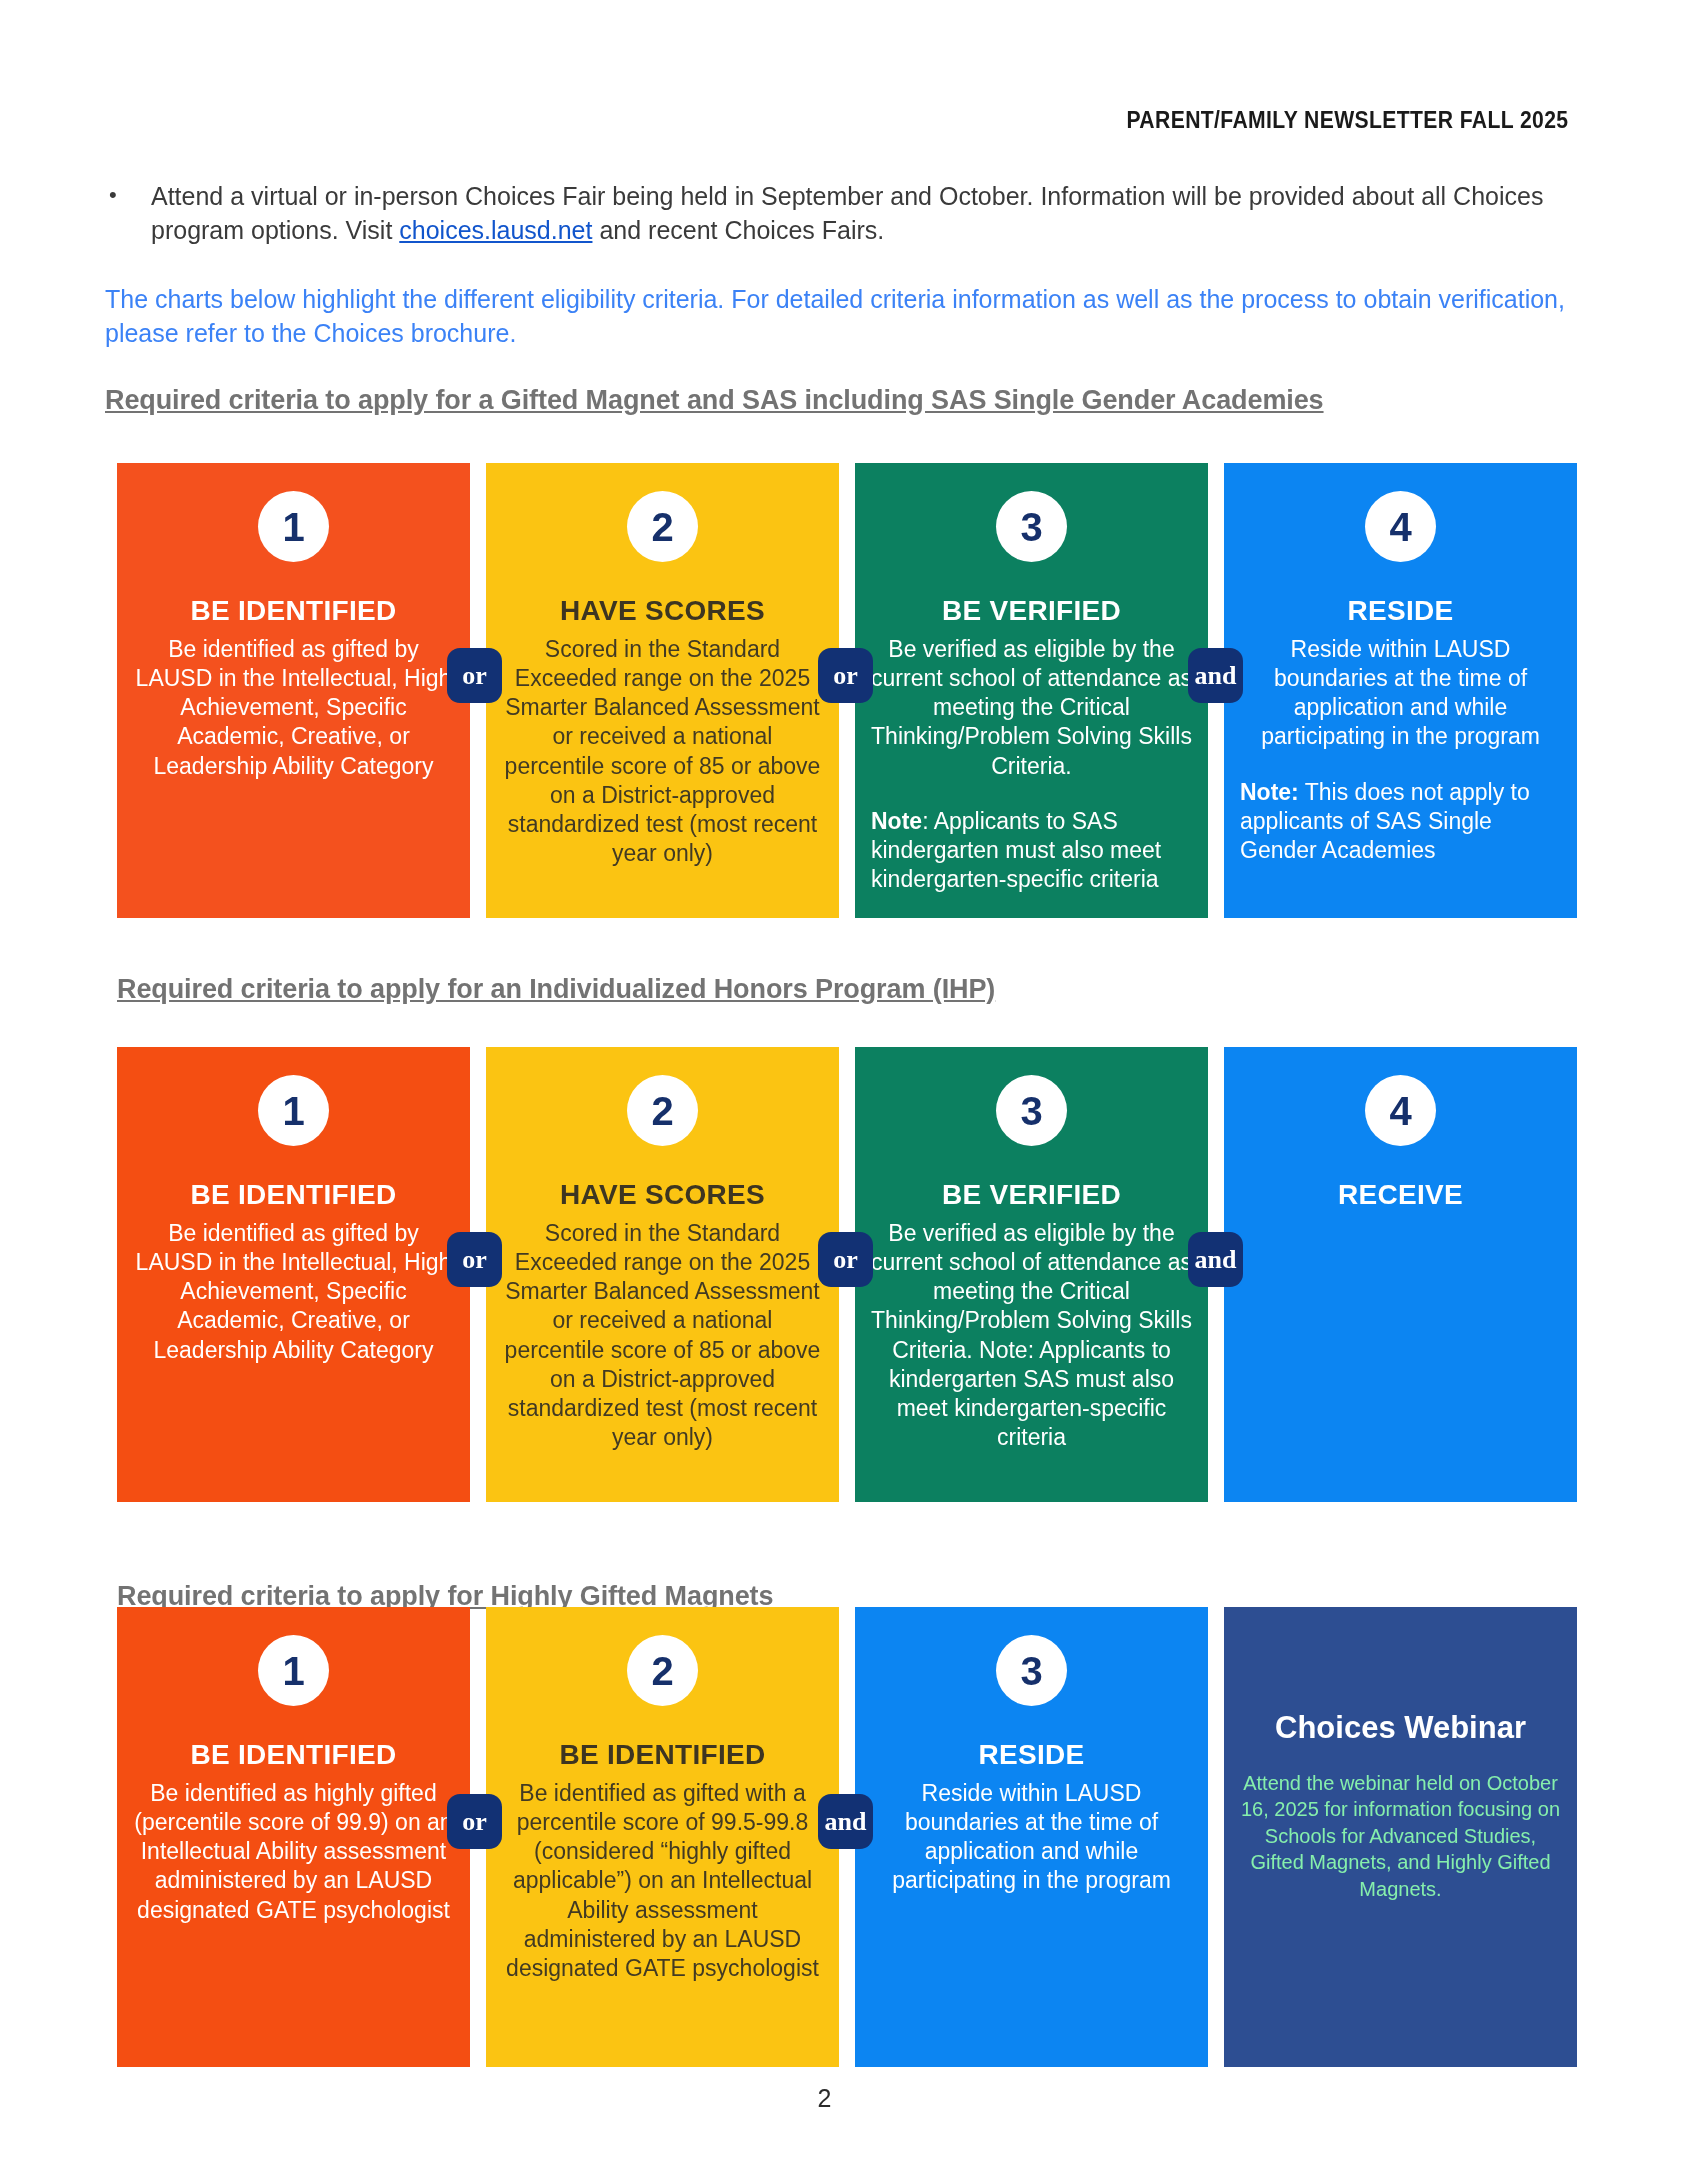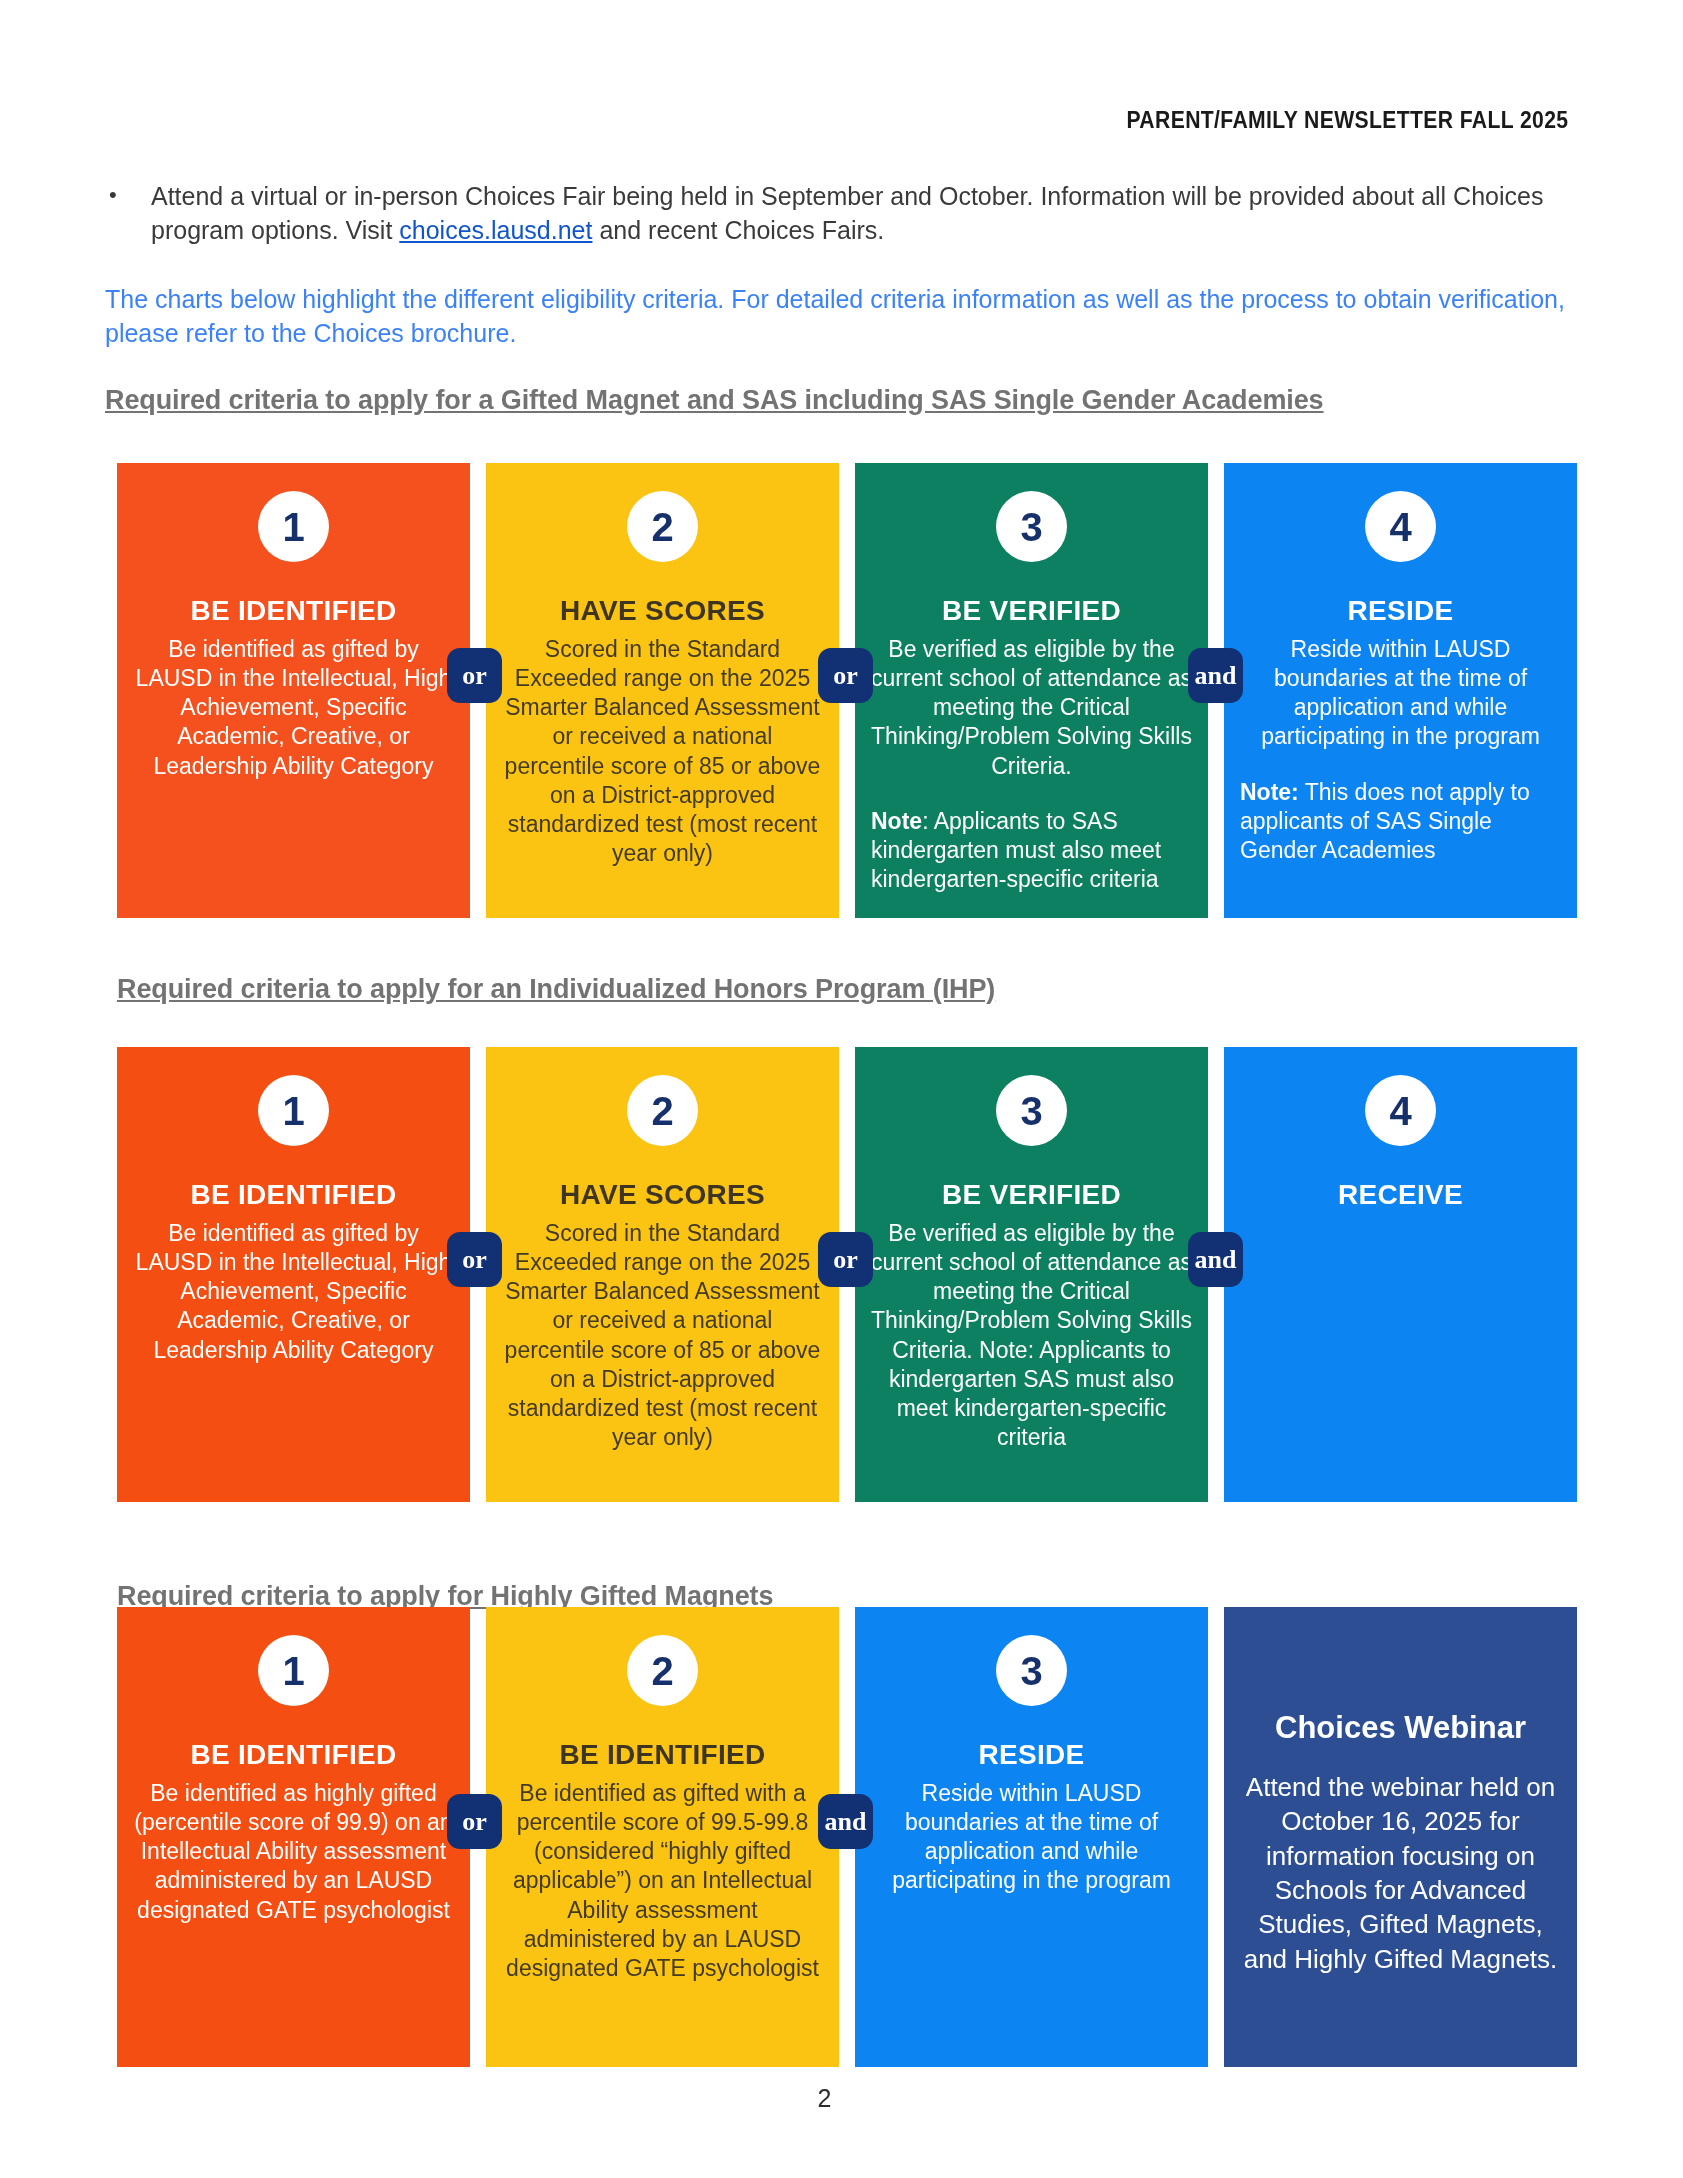--- a/index.html
+++ b/index.html
@@ -168,23 +168,23 @@
 
   
   .card.navy .webinar-title {
     margin-top: 81px;
     font-size: 31px;
     font-weight: bold;
     color: #ffffff;
   }
   .card.navy .webinar-body {
     margin-top: 24px;
-    font-size: 26px;
+    font-size: 20px;
     line-height: 1.32;
-    color: #ffffff;
+    color: #86efac;
   }
 
   
   .connector {
     position: absolute;
     width: 55px;
     height: 55px;
     border-radius: 13px;
     background: #123174;
     color: #ffffff;

